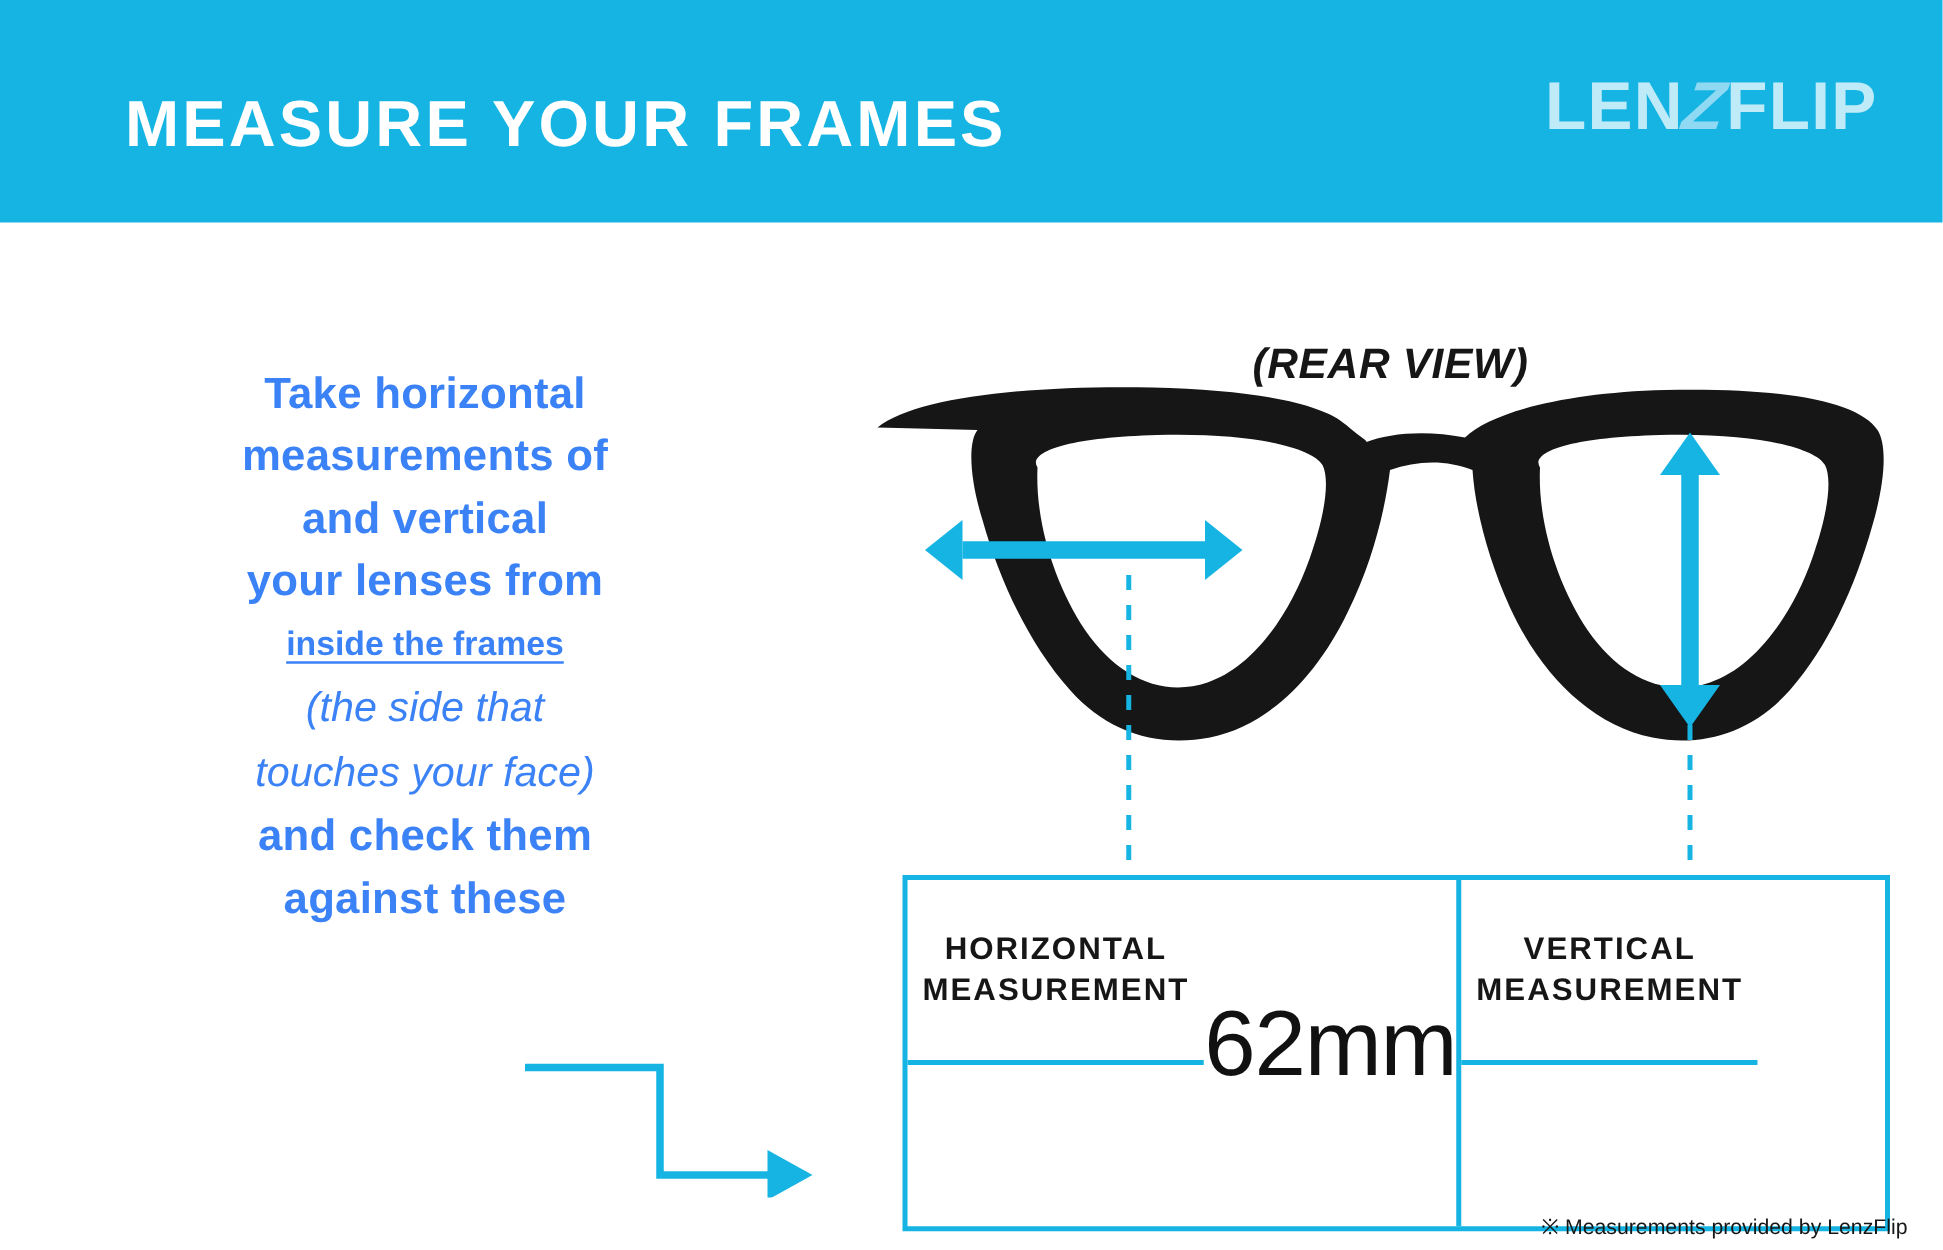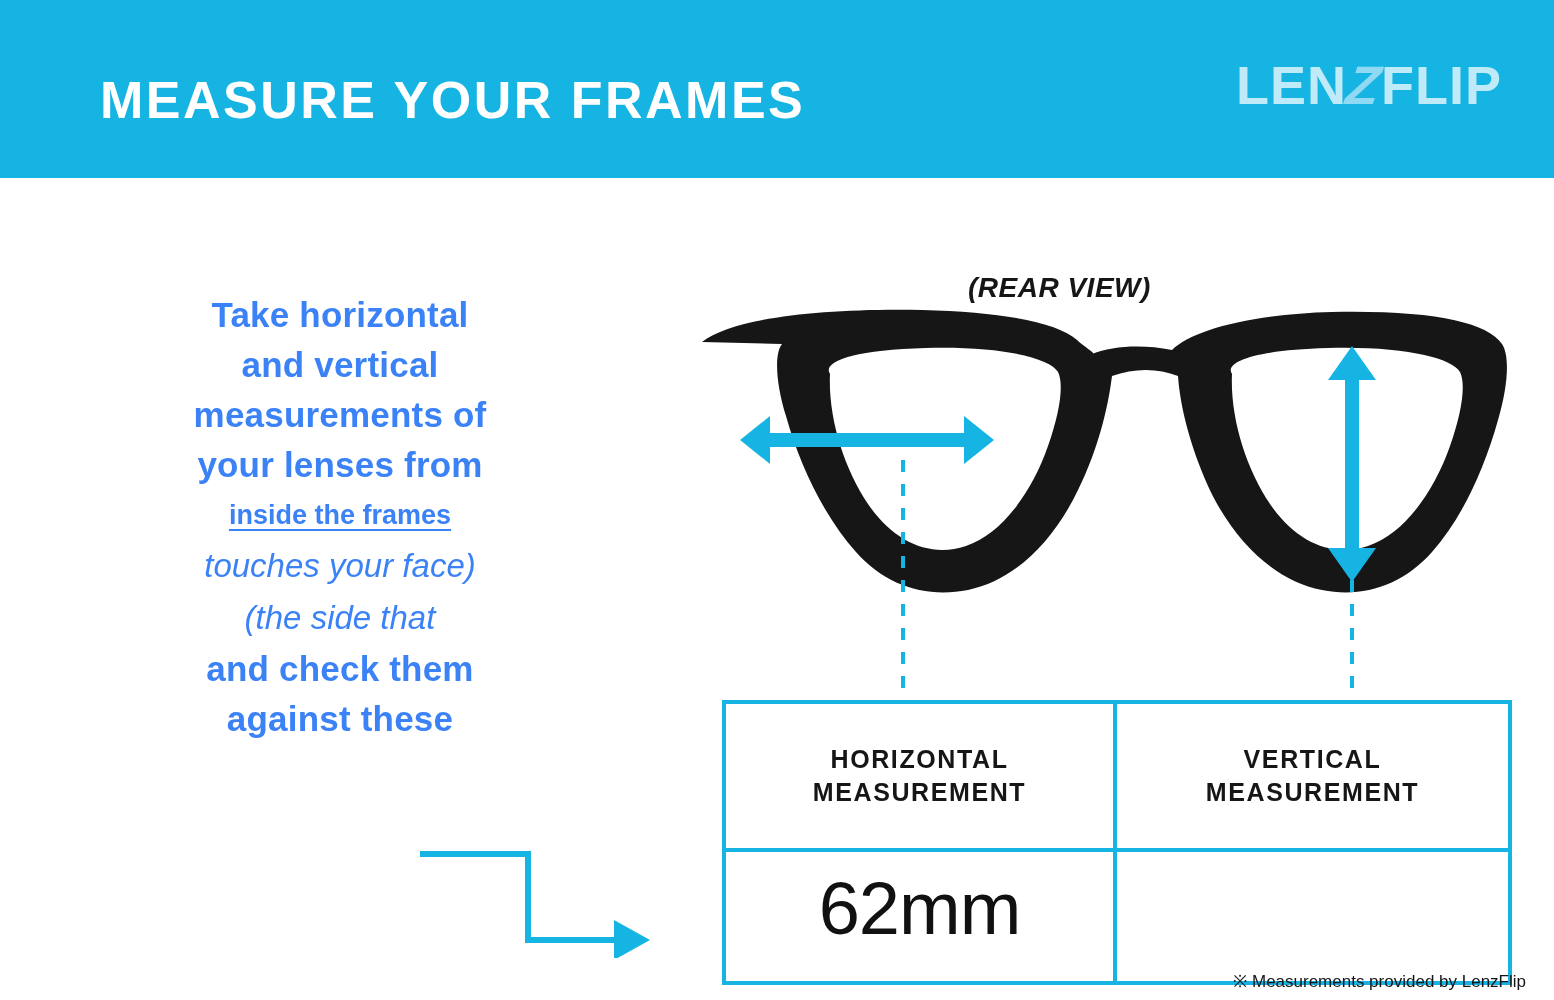--- a/index.html
+++ b/index.html
@@ -89,23 +89,23 @@
     position: absolute;
     left: 418px;
     top: 848px;
     width: 240px;
     height: 110px;
   }
 
   
   .rear-view {
     position: absolute;
-    left: 968px;
+    left: 1002px;
     top: 272px;
-    font-size: 28px;
+    font-size: 34px;
     font-style: italic;
     font-weight: bold;
     color: #161616;
     letter-spacing: 0.5px;
     white-space: nowrap;
     text-align: center;
   }
 
   
   .glasses {
@@ -133,21 +133,21 @@
     width: 790px;
     height: 285px;
     border: 4px solid #16b4e3;
     box-sizing: border-box;
     display: flex;
   }
   .meas-col {
     flex: 1 1 50%;
     box-sizing: border-box;
     display: flex;
-    flex-direction: column;
+    flex-direction: row;
   }
   .meas-col.left-col {
     border-right: 4px solid #16b4e3;
   }
   .meas-head {
     height: 148px;
     border-bottom: 4px solid #16b4e3;
     box-sizing: border-box;
     display: flex;
     align-items: center;
@@ -184,26 +184,26 @@
 </head>
 <body>
 
 <div class="header">
   <div class="header-title">MEASURE YOUR FRAMES</div>
   <div class="logo"><span>LEN</span><span class="logo-z">Z</span><span>FLIP</span></div>
 </div>
 
 <div class="instructions">
   <div class="instr-line">Take horizontal</div>
+  <div class="instr-line">measurements of</div>
   <div class="instr-line">and vertical</div>
-  <div class="instr-line">measurements of</div>
   <div class="instr-line">your lenses from</div>
   <div class="instr-underline">inside the frames</div>
+  <div class="instr-italic">(the side that</div>
   <div class="instr-italic">touches your face)</div>
-  <div class="instr-italic">(the side that</div>
   <div class="instr-line">and check them</div>
   <div class="instr-line">against these</div>
 </div>
 
 <svg class="elbow" viewBox="0 0 240 110">
   <path d="M2 6 H110 V92 H200" fill="none" stroke="#16b4e3" stroke-width="6"></path>
   <path d="M196 72 L232 92 L196 112 Z" fill="#16b4e3"></path>
 </svg>
 
 <div class="rear-view">(REAR VIEW)</div>

